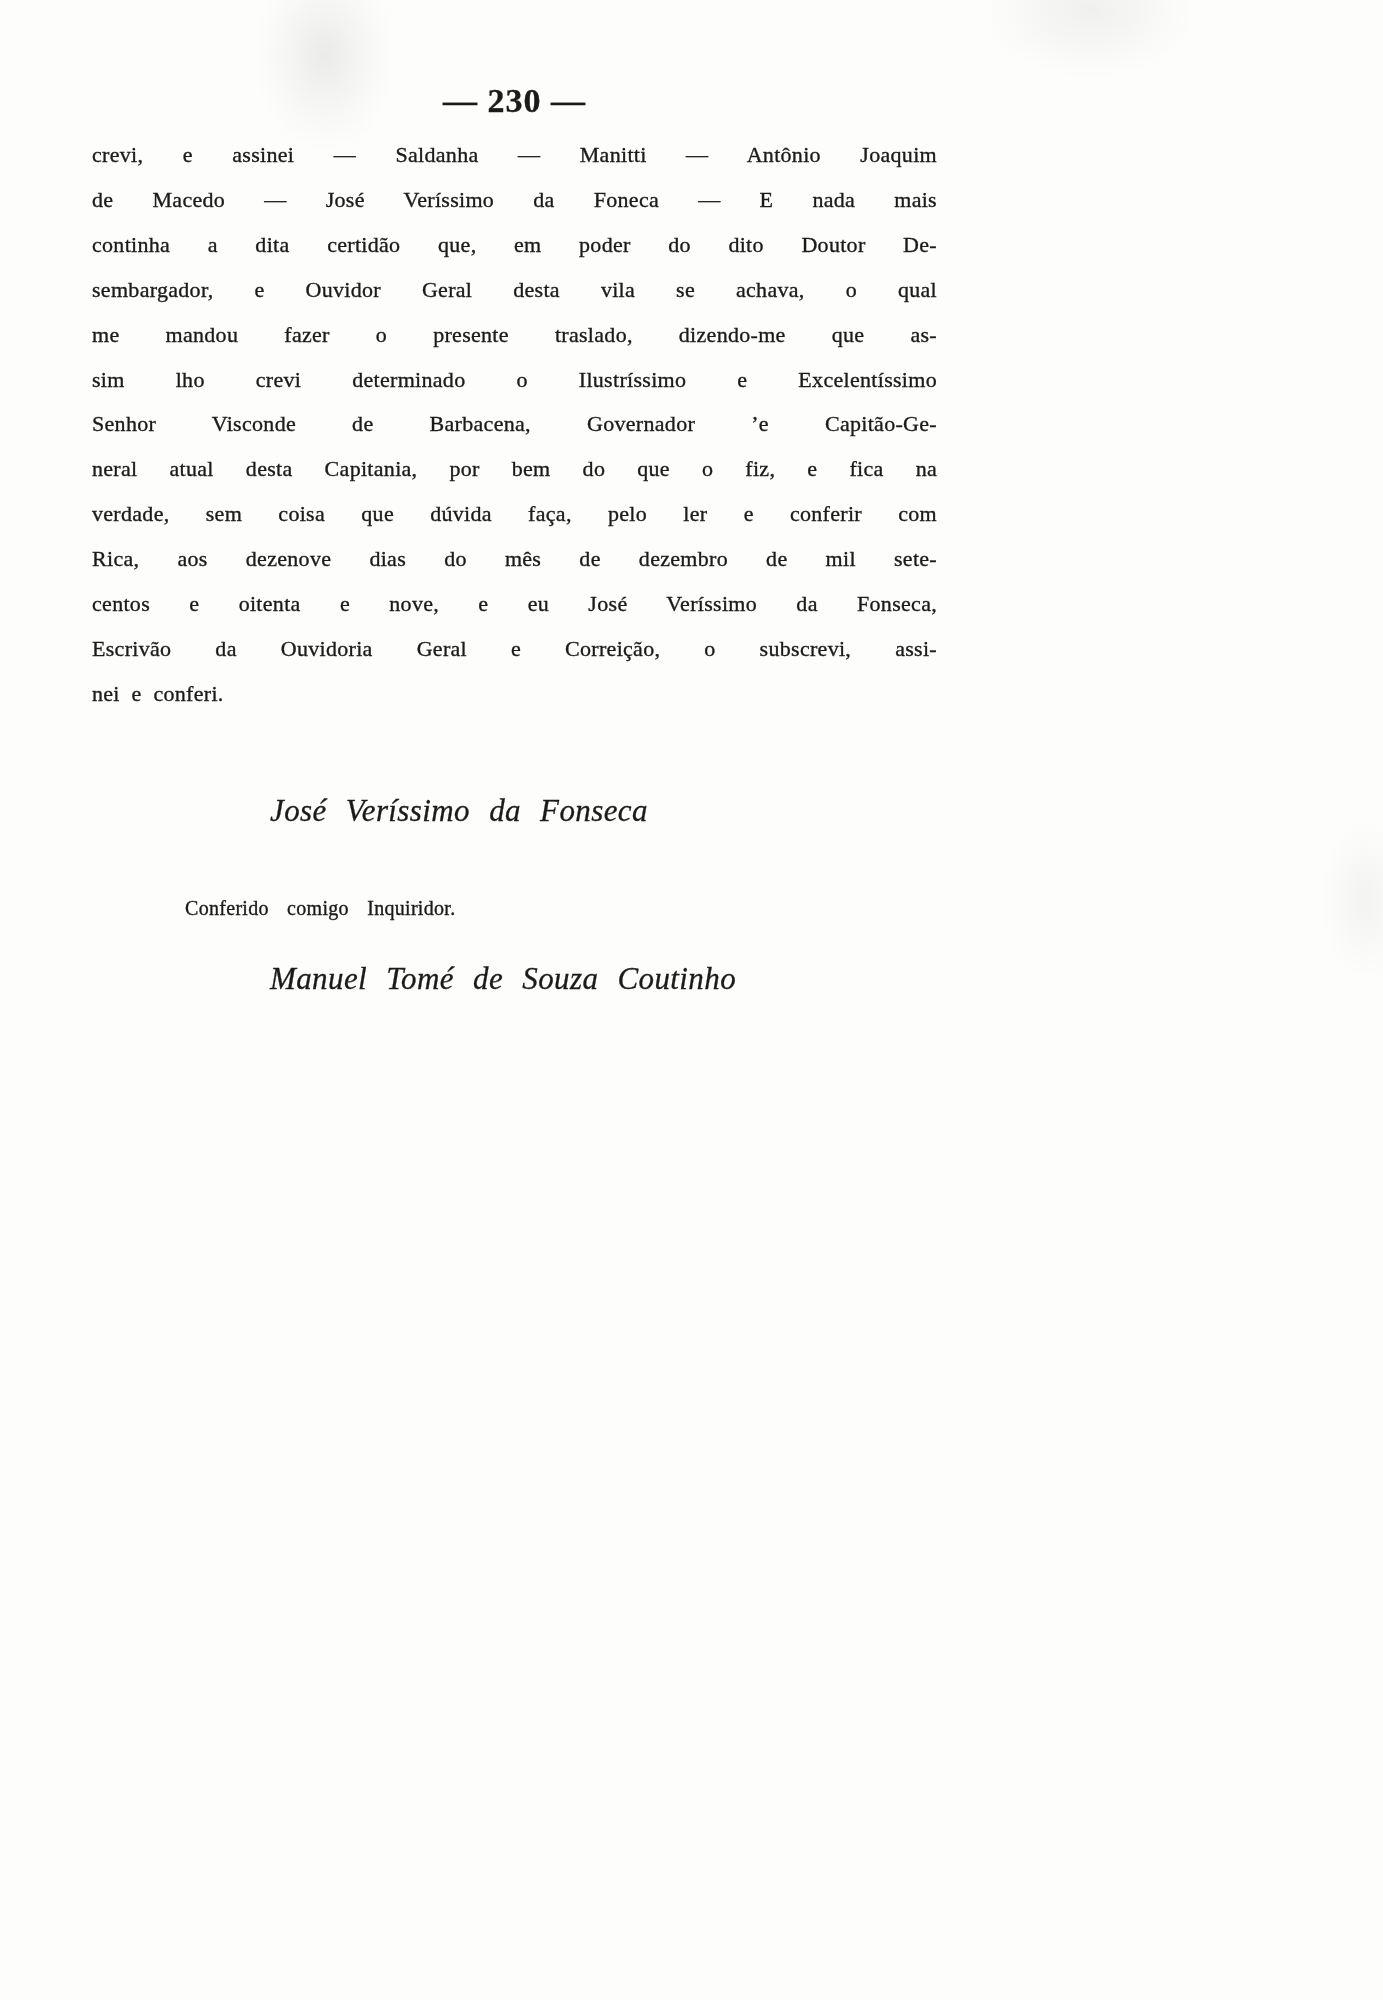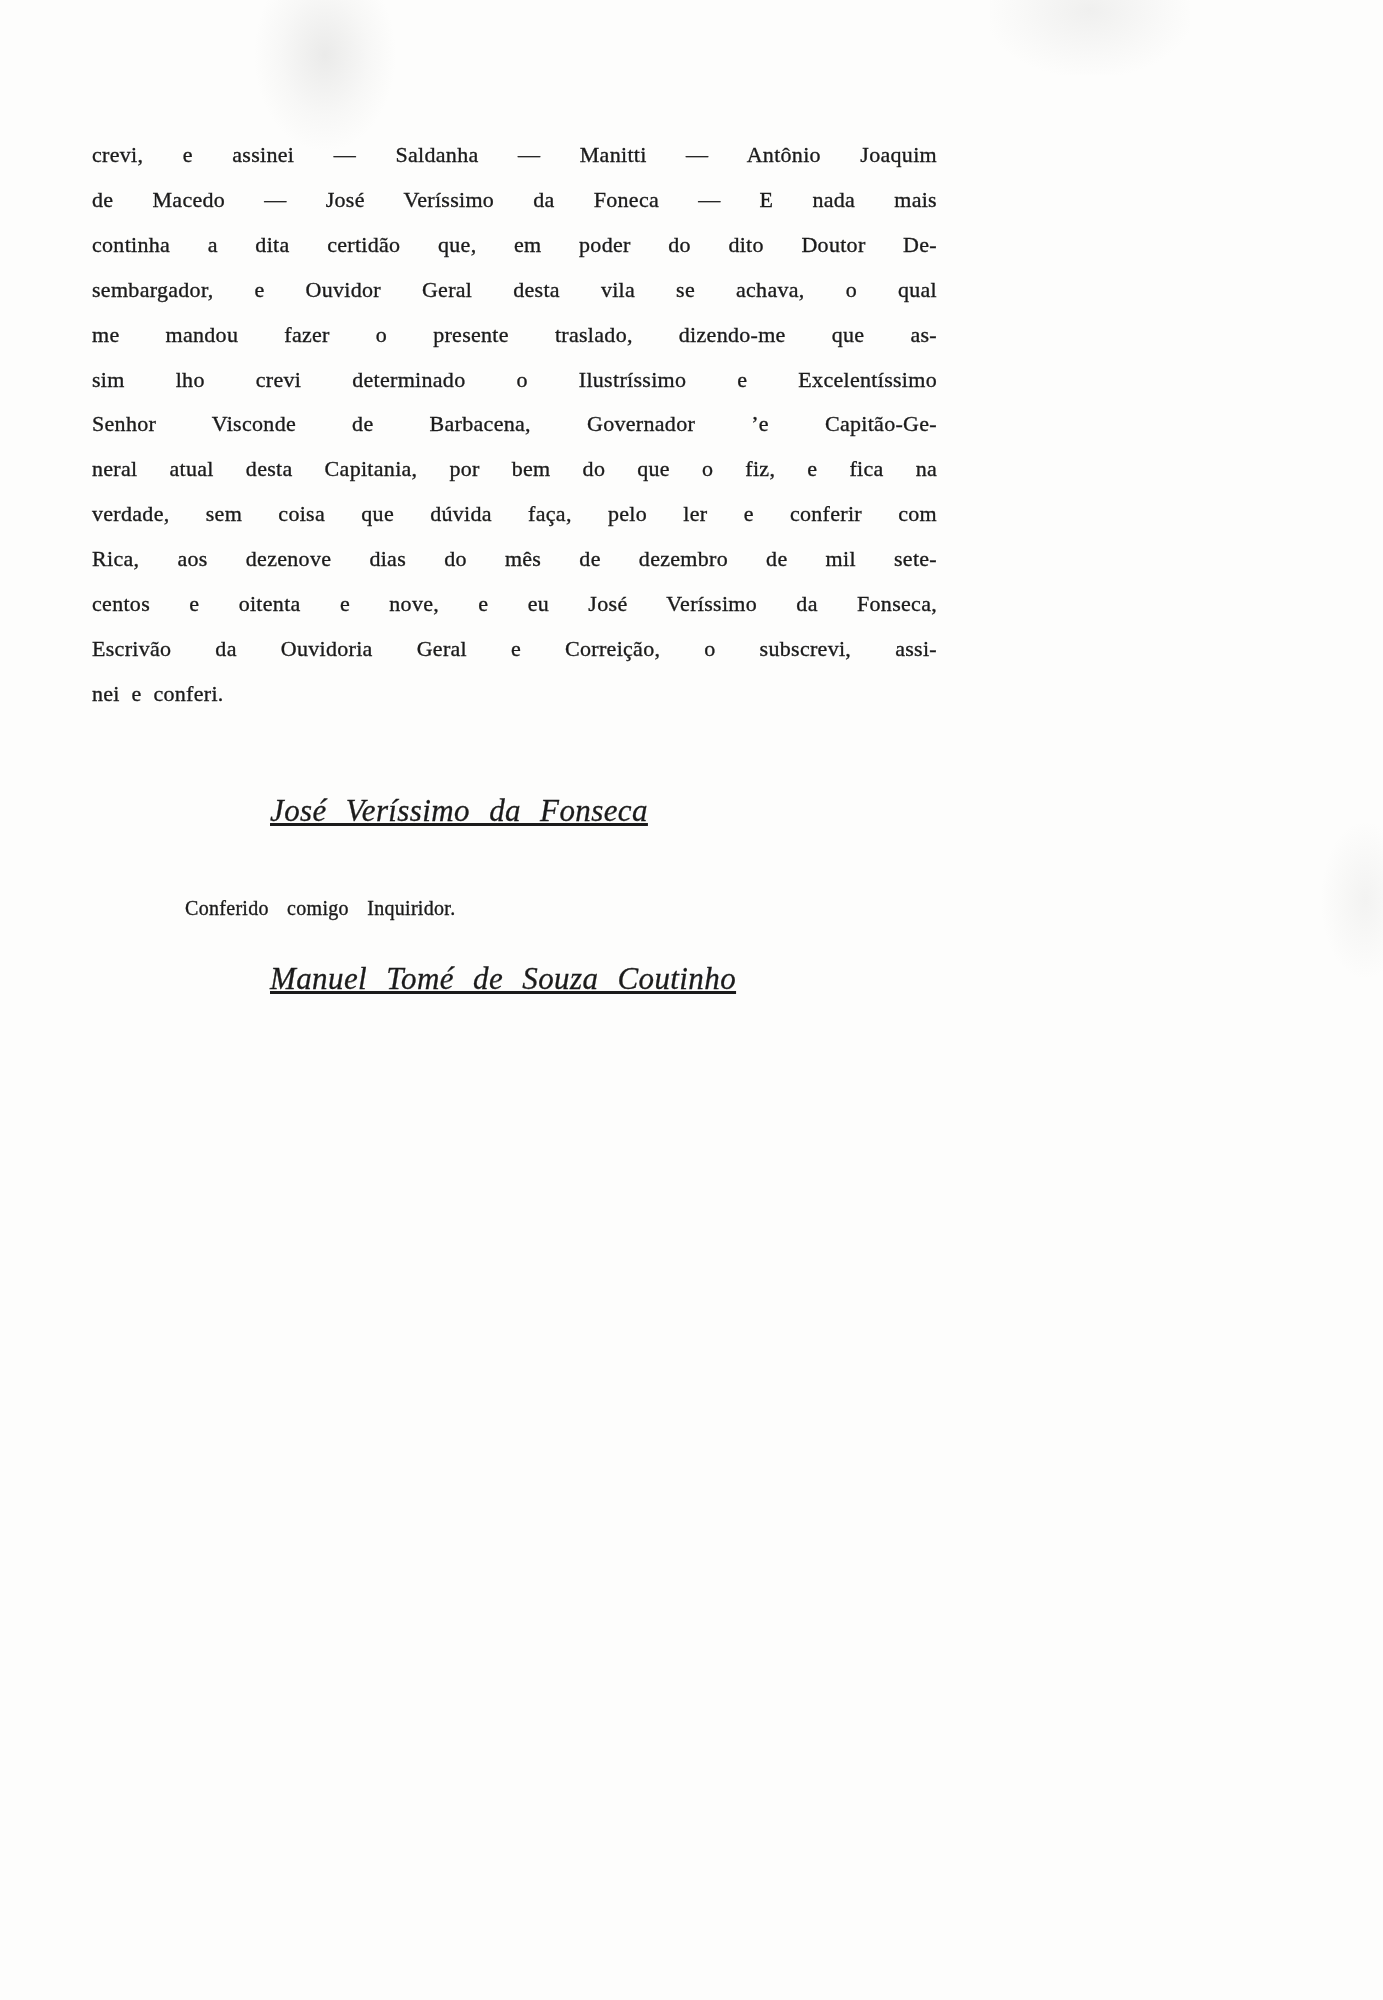--- a/index.html
+++ b/index.html
@@ -64,21 +64,20 @@
     text-align: left;
     text-align-last: left;
     word-spacing: 6px;
   }
   .sig-line {
     position: absolute;
     font-size: 31px;
     font-style: italic;
     word-spacing: 11px;
     letter-spacing: 0.4px;
-    text-decoration: underline;
     -webkit-text-stroke: 0.3px var(--ink, #1b1b1b);
   }
   .sig-jose    { left: 270px; top: 793px; }
   .sig-manuel  { left: 270px; top: 961px; }
   .attestation {
     position: absolute;
     left: 185px;
     top: 897px;
     font-size: 20px;
     word-spacing: 13px;
@@ -88,20 +87,21 @@
 </style>
 </head>
 <body>
 
 <div class="page" style="--ink: #1b1b1b; --paper: #fdfdfc;">
 
   <div class="smudge smudge-1"></div>
   <div class="smudge smudge-2"></div>
   <div class="smudge smudge-3"></div>
 
+  <div class="page-number">— 230 —</div>
 
   <div class="body-text">
     <div class="body-line">crevi, e assinei — Saldanha — Manitti — Antônio Joaquim</div>
     <div class="body-line">de Macedo — José Veríssimo da Foneca — E nada mais</div>
     <div class="body-line">continha a dita certidão que, em poder do dito Doutor De-</div>
     <div class="body-line">sembargador, e Ouvidor Geral desta vila se achava, o qual</div>
     <div class="body-line">me mandou fazer o presente traslado, dizendo-me que as-</div>
     <div class="body-line">sim lho crevi determinado o Ilustríssimo e Excelentíssimo</div>
     <div class="body-line">Senhor Visconde de Barbacena, Governador ʼe Capitão-Ge-</div>
     <div class="body-line">neral atual desta Capitania, por bem do que o fiz, e fica na</div>

